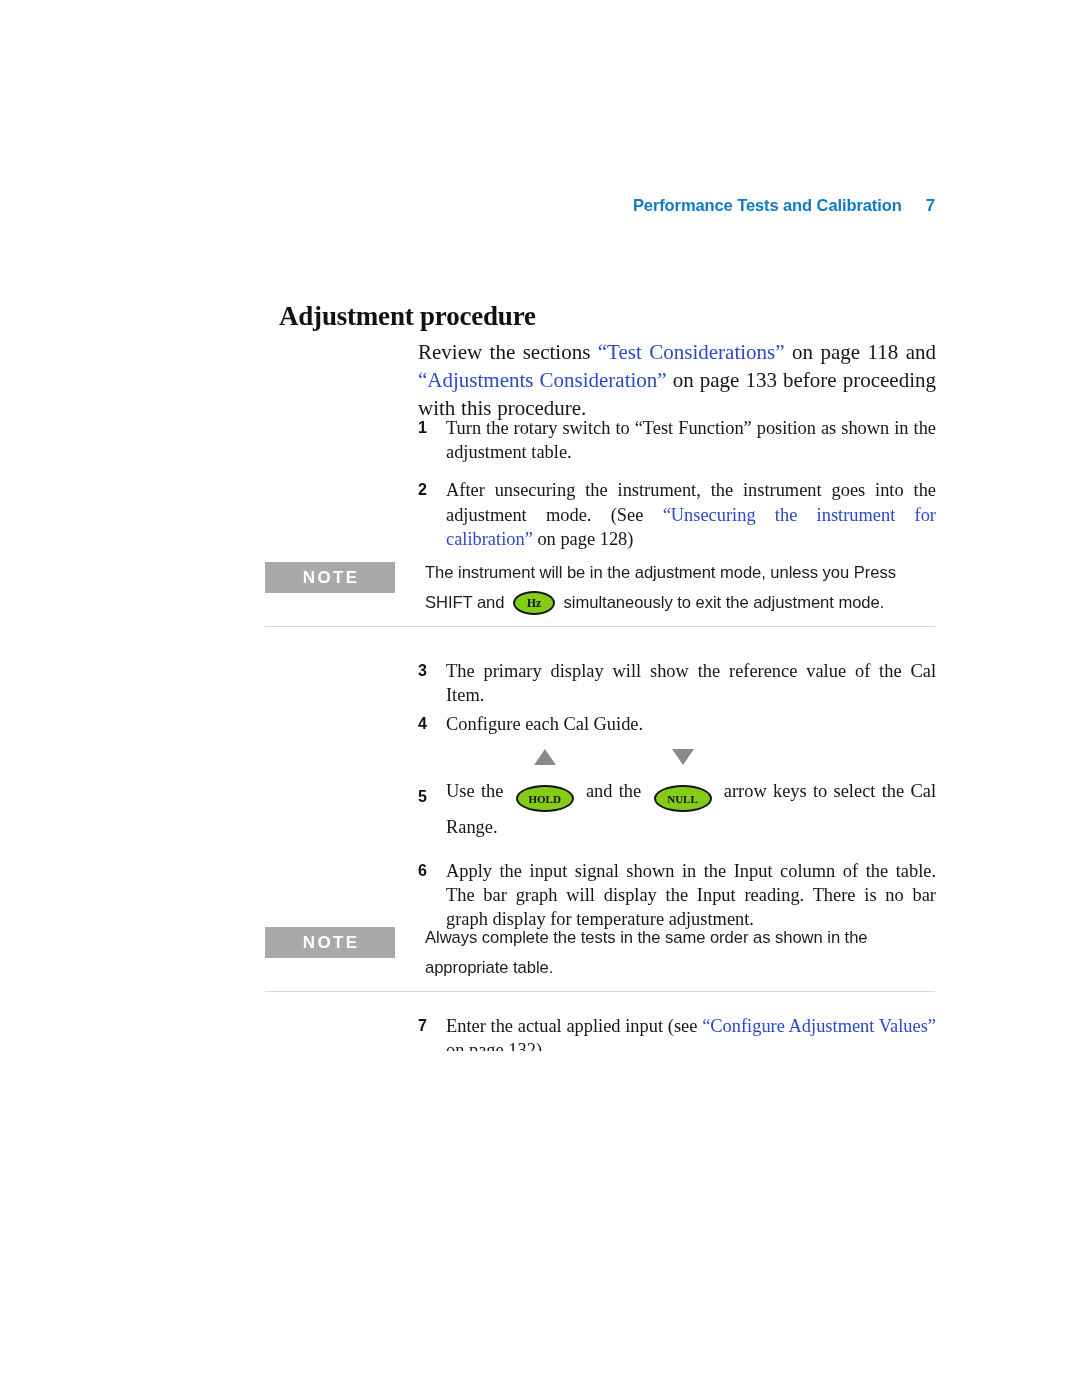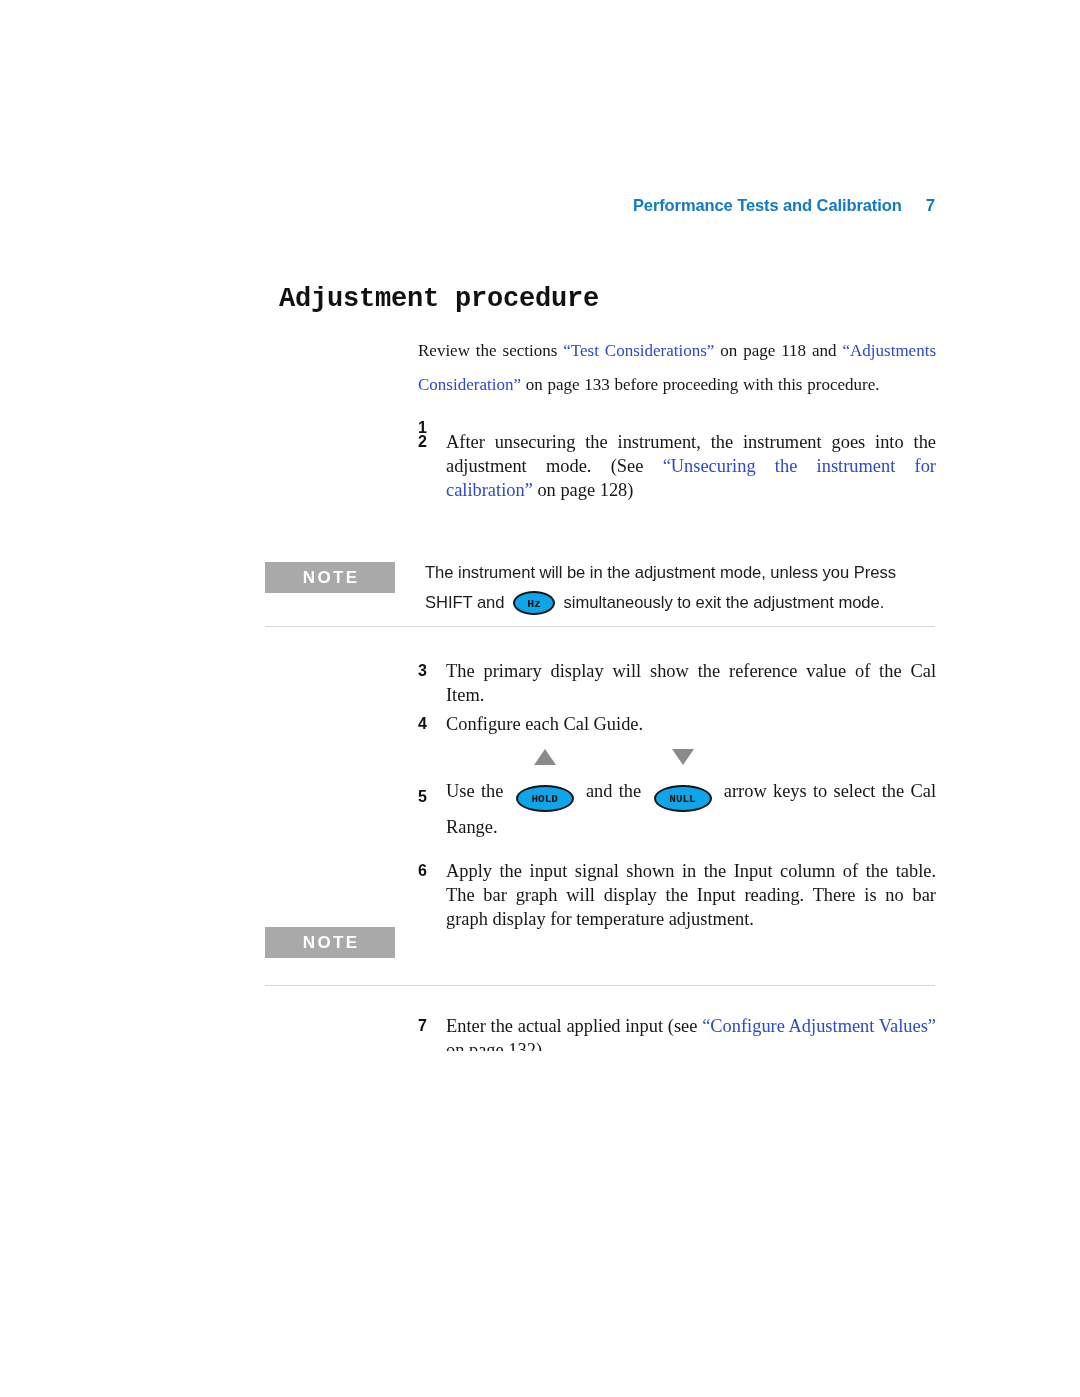--- a/index.html
+++ b/index.html
@@ -33,39 +33,39 @@
   .running-header .chapnum {
     display: inline-block;
     margin-left: 24px;
     font-size: 17px;
   }
 
   
   .section-heading {
     position: absolute;
     left: 279px;
-    top: 266px;
-    font-family: Liberation Mono, monospace;
+    top: 283px;
+    font-family: Liberation Serif, serif;
     font-weight: bold;
     font-size: 27px;
     letter-spacing: -0.2px;
     color: #111111;
     white-space: nowrap;
   }
 
   
   .body-col {
     position: absolute;
     left: 418px;
     width: 518px;
     top: 0;
   }
   .para {
-    font-size: 17px;
-    line-height: 34px;
+    font-size: 21px;
+    line-height: 28px;
     color: #16161a;
     text-align: justify;
     text-justify: inter-word;
     word-spacing: 0.5px;
   }
   a.xref, .xref {
     color: #2b49c9;
     text-decoration: none;
   }
 
@@ -131,25 +131,25 @@
     background: #d8d8d8;
     width: 670px;
   }
 
   
   .key-oval {
     display: inline-block;
     border: 2.2px solid #151515;
     border-radius: 50%;
     color: #111111;
-    font-family: Liberation Mono, monospace;
+    font-family: Liberation Serif, serif;
     font-weight: bold;
     text-align: center;
     vertical-align: middle;
-    background: #0ea5e9;
+    background: #84cc16;
     box-sizing: border-box;
   }
   .key-hz {
     width: 42px;
     height: 24px;
     line-height: 21px;
     font-size: 11.5px;
     margin: 0 4px;
     position: relative;
     top: -1px;
@@ -219,20 +219,21 @@
 
   <h1 class="section-heading">Adjustment procedure</h1>
 
   <div class="body-col" style="top:317px;">
     <p class="para"><span>Review the sections </span><span class="xref">“Test Considerations”</span><span> on page 118 and </span><span class="xref">“Adjustments Consideration”</span><span> on page 133 before proceeding with this procedure.</span></p>
   </div>
 
   <div class="body-col" style="top:416px;">
     <div class="step">
       <span class="num">1</span>
+      <span>Turn the rotary switch to “Test Function” position as shown in the adjustment table.</span>
     </div>
     <div class="step" style="margin-top:14px;">
       <span class="num">2</span>
       <span>After unsecuring the instrument, the instrument goes into the adjustment mode. (See </span><span class="xref">“Unsecuring the instrument for calibration”</span><span> on page 128)</span>
     </div>
   </div>
 
   <div class="note-block" style="top:558px;">
     <div class="note-inner">
       <div class="note-tag">NOTE</div>
@@ -256,20 +257,21 @@
     </div>
     <div class="step" style="margin-top:14px;">
       <span class="num">6</span>
       <span>Apply the input signal shown in the Input column of the table. The bar graph will display the Input reading. There is no bar graph display for temperature adjustment.</span>
     </div>
   </div>
 
   <div class="note-block" style="top:923px;">
     <div class="note-inner">
       <div class="note-tag">NOTE</div>
+      <div class="note-body">Always complete the tests in the same order as shown in the appropriate table.</div>
     </div>
     <div class="note-rule"></div>
   </div>
 
   <div class="body-col" style="top:1014px;">
     <div class="step">
       <span class="num">7</span>
       <span>Enter the actual applied input (see </span><span class="xref">“Configure Adjustment Values”</span><span> on page 132).</span>
     </div>
   </div>

